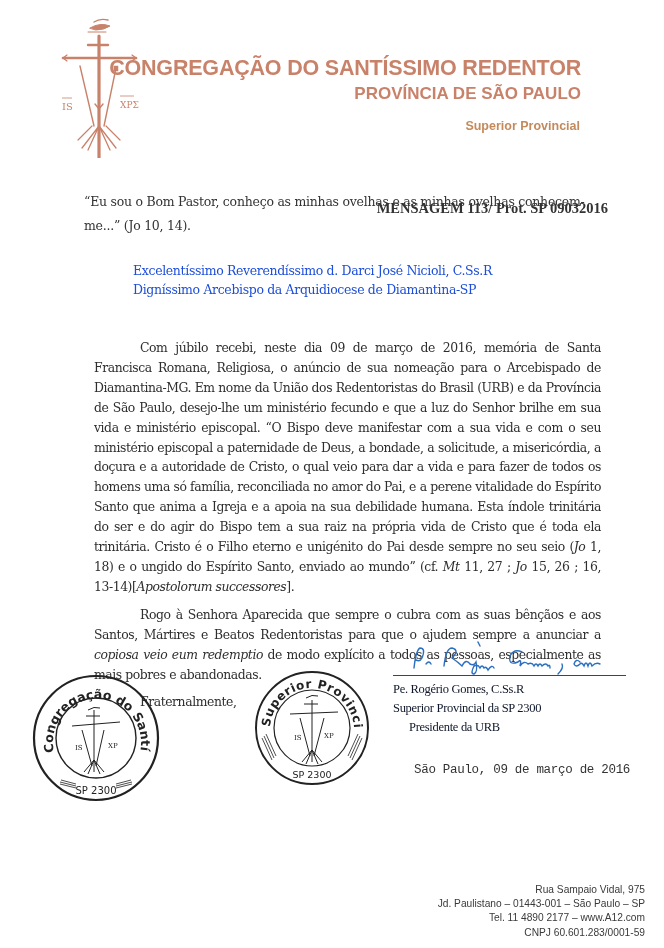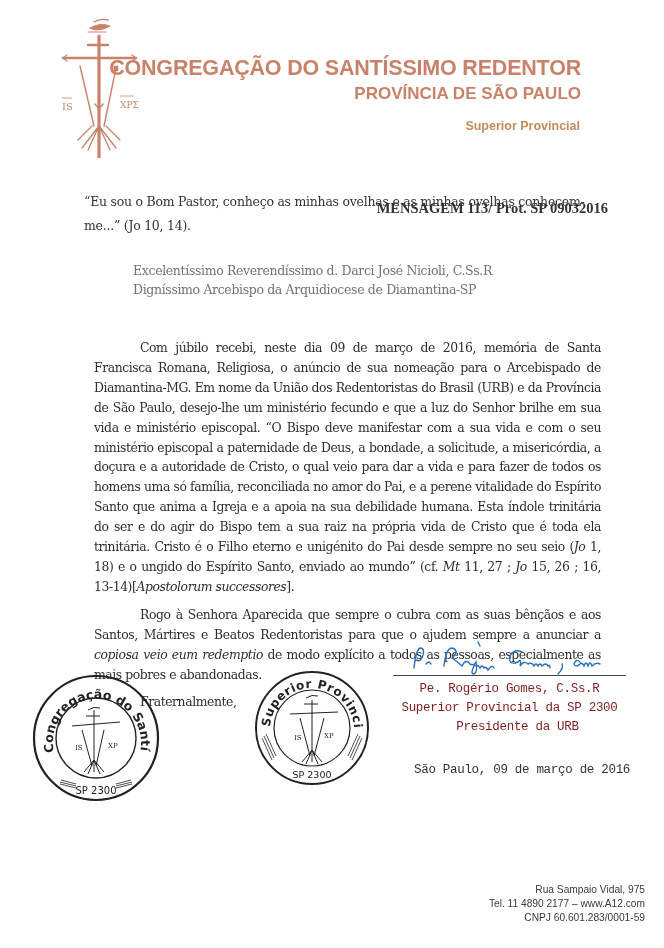--- a/index.html
+++ b/index.html
@@ -5,27 +5,27 @@
     html, body { margin: 0; padding: 0; background: #ffffff; }
     body { width: 664px; height: 948px; position: relative; overflow: hidden; font-family: "DejaVu Serif", serif; color: #2b2b2b; }
     .abs { position: absolute; }
     .logo { left: 48px; top: 8px; width: 112px; height: 150px; }
     .hdr { font-family: "Liberation Sans", sans-serif; font-weight: bold; color: #c9826a; text-align: right; }
     .h1 { right: 83px; top: 56px; font-size: 21.5px; letter-spacing: -0.2px; }
     .h2 { right: 83px; top: 84px; font-size: 17px; }
     .h3 { right: 84px; top: 119px; font-size: 12.5px; color: #c48a5c; }
     .ref { right: 56px; top: 156px; font-family: "Liberation Serif", serif; font-weight: bold; font-size: 14.5px; color: #333; margin-top: 44px; }
     .quote { left: 84px; top: 190px; width: 525px; font-size: 12.5px; line-height: 24px; color: #333; font-family: "DejaVu Serif", serif; letter-spacing: -0.25px; }
-    .addr { left: 133px; top: 261px; font-size: 12.5px; line-height: 19px; font-family: "DejaVu Serif", serif; letter-spacing: -0.35px; color: #737373; }
+    .addr { left: 133px; top: 261px; font-size: 12.5px; line-height: 19px; font-family: "DejaVu Serif", serif; letter-spacing: -0.35px; color: #1d4ed8; }
     .body-text { left: 86px; top: 330px; width: 523px; font-size: 12.4px; line-height: 19.9px; text-align: justify; font-family: "DejaVu Serif", serif; letter-spacing: -0.42px; color: #2e2e2e; }
     .body-text p { margin: 8px; text-indent: 46px; }
     .body-text p.closing { text-indent: 46px; }
     .sig-script { left: 410px; top: 636px; width: 210px; height: 40px; }
     .sig-line { left: 393px; top: 675px; width: 233px; height: 1px; background: #444; }
-    .sig-text { left: 393px; top: 680px; width: 233px; text-align: center; font-family: Liberation Mono, monospace; font-size: 12.5px; line-height: 19px; color: #7f1d1d; letter-spacing: -0.3px; }
+    .sig-text { left: 393px; top: 680px; width: 233px; font-family: Liberation Serif, serif; font-size: 12.5px; line-height: 19px; color: #0f172a; letter-spacing: -0.3px; }
     .sig-text .l3 { padding-left: 16px; }
     .date { left: 414px; top: 763px; font-family: Liberation Mono, monospace; font-size: 12.5px; color: #333; letter-spacing: -0.3px; }
     .seal1 { left: 30px; top: 672px; width: 132px; height: 132px; }
     .seal2 { left: 252px; top: 668px; width: 120px; height: 120px; }
     .footer { right: 19px; top: 883px; text-align: right; font-family: "Liberation Sans", sans-serif; font-weight: normal; font-size: 10.2px; line-height: 14.2px; color: #3a3a3a; }
     em { font-style: italic; }
   </style>
 </head>
 <body>
 
@@ -162,15 +162,16 @@
       <line x1="72" y1="50" x2="62" y2="88"></line>
       <path d="M60 82 L50 94 M60 82 L70 94 M60 82 L54 96 M60 82 L66 96"></path>
     </g>
     <text x="42" y="72" font-size="7" fill="#222">IS</text>
     <text x="72" y="70" font-size="7" fill="#222">ΧΡ</text>
   </svg>
 </div>
 
 <div class="abs footer">
   <div>Rua Sampaio Vidal, 975</div>
+  <div>Jd. Paulistano – 01443-001 – São Paulo – SP</div>
   <div>Tel. 11 4890 2177 – www.A12.com</div>
   <div>CNPJ 60.601.283/0001-59</div>
 </div>
 
 </body></html>

